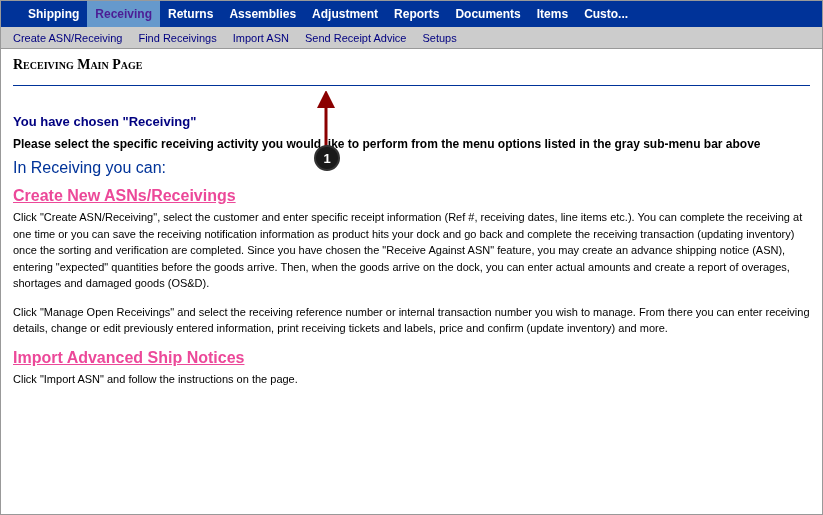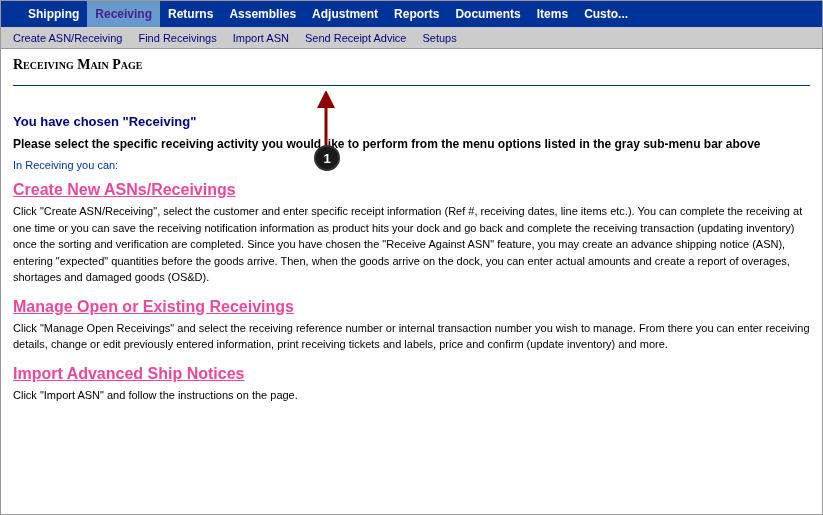--- a/index.html
+++ b/index.html
@@ -86,21 +86,21 @@
 
     .sub-heading {
       font-size: 12px;
       font-weight: bold;
       color: #000;
       margin-bottom: 8px;
     }
 
     .in-receiving {
       color: #003399;
-      font-size: 11px;
+      font-size: 16px;
       margin-bottom: 10px;
     }
 
     .section-link {
       color: #ec4899;
       font-size: 16px;
       font-weight: bold;
       text-decoration: underline;
       cursor: pointer;
       display: block;
@@ -196,19 +196,18 @@
   </div>
 
   <div class="main-heading">You have chosen "Receiving"</div>
   <div class="sub-heading">Please select the specific receiving activity you would like to perform from the menu options listed in the gray sub-menu bar above</div>
 
   <div class="in-receiving">In Receiving you can:</div>
 
   <a class="section-link">Create New ASNs/Receivings</a>
   <div class="section-desc">Click "Create ASN/Receiving", select the customer and enter specific receipt information (Ref #, receiving dates, line items etc.). You can complete the receiving at one time or you can save the receiving notification information as product hits your dock and go back and complete the receiving transaction (updating inventory) once the sorting and verification are completed. Since you have chosen the "Receive Against ASN" feature, you may create an advance shipping notice (ASN), entering "expected" quantities before the goods arrive. Then, when the goods arrive on the dock, you can enter actual amounts and create a report of overages, shortages and damaged goods (OS&amp;D).</div>
 
-  <a class="section-link">Manage Open or Existing Receivings</a>
   <div class="section-desc">Click "Manage Open Receivings" and select the receiving reference number or internal transaction number you wish to manage. From there you can enter receiving details, change or edit previously entered information, print receiving tickets and labels, price and confirm (update inventory) and more.</div>
 
   <a class="section-link">Import Advanced Ship Notices</a>
   <div class="section-desc">Click "Import ASN" and follow the instructions on the page.</div>
 
 </div>
 
 </body></html>

